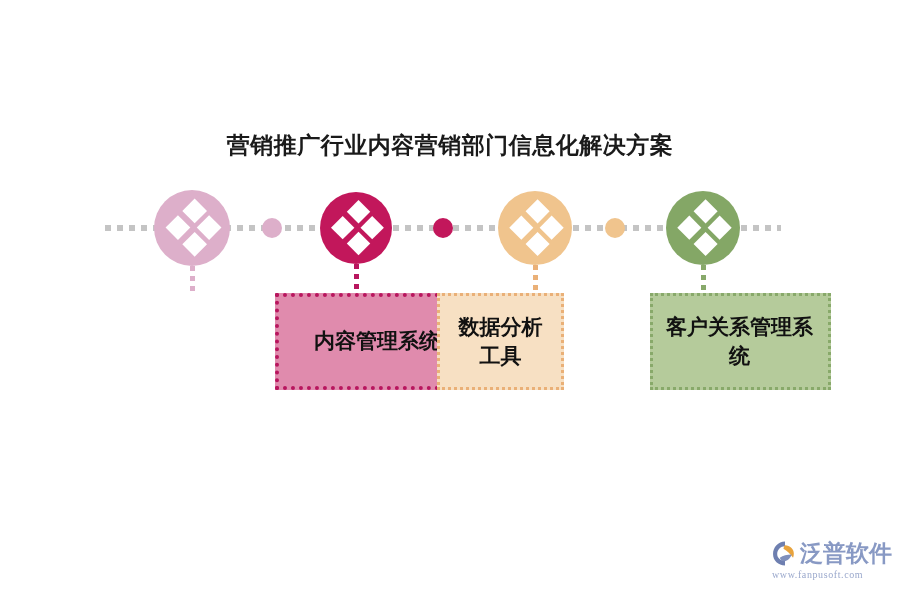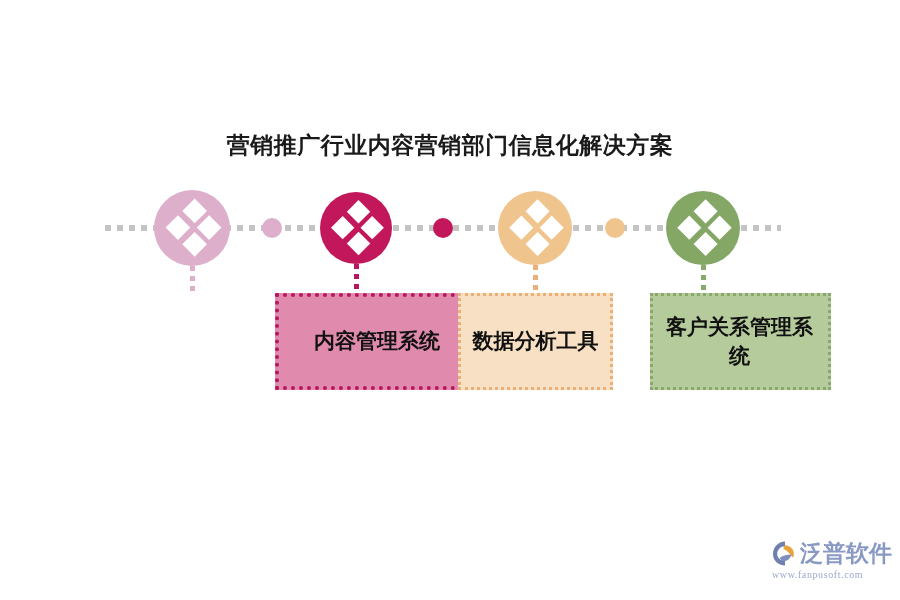--- a/index.html
+++ b/index.html
@@ -107,22 +107,22 @@
   #box-0 .boxlabel { transform: translateY(-14px); }
   
   #box-1 {
     left: 275px;
     width: 204px;
     background: #e08bad;
     border: 4px dotted #b8165e;
   }
   
   #box-2 {
-    left: 458px;
-    width: 155px;
+    left: 437px;
+    width: 127px;
     background: #f7e0c3;
     border: 3px dotted #eab077;
   }
   
   #box-3 {
     left: 650px;
     width: 181px;
     background: #b5cb9b;
     border: 3px dotted #88a96a;
   }

